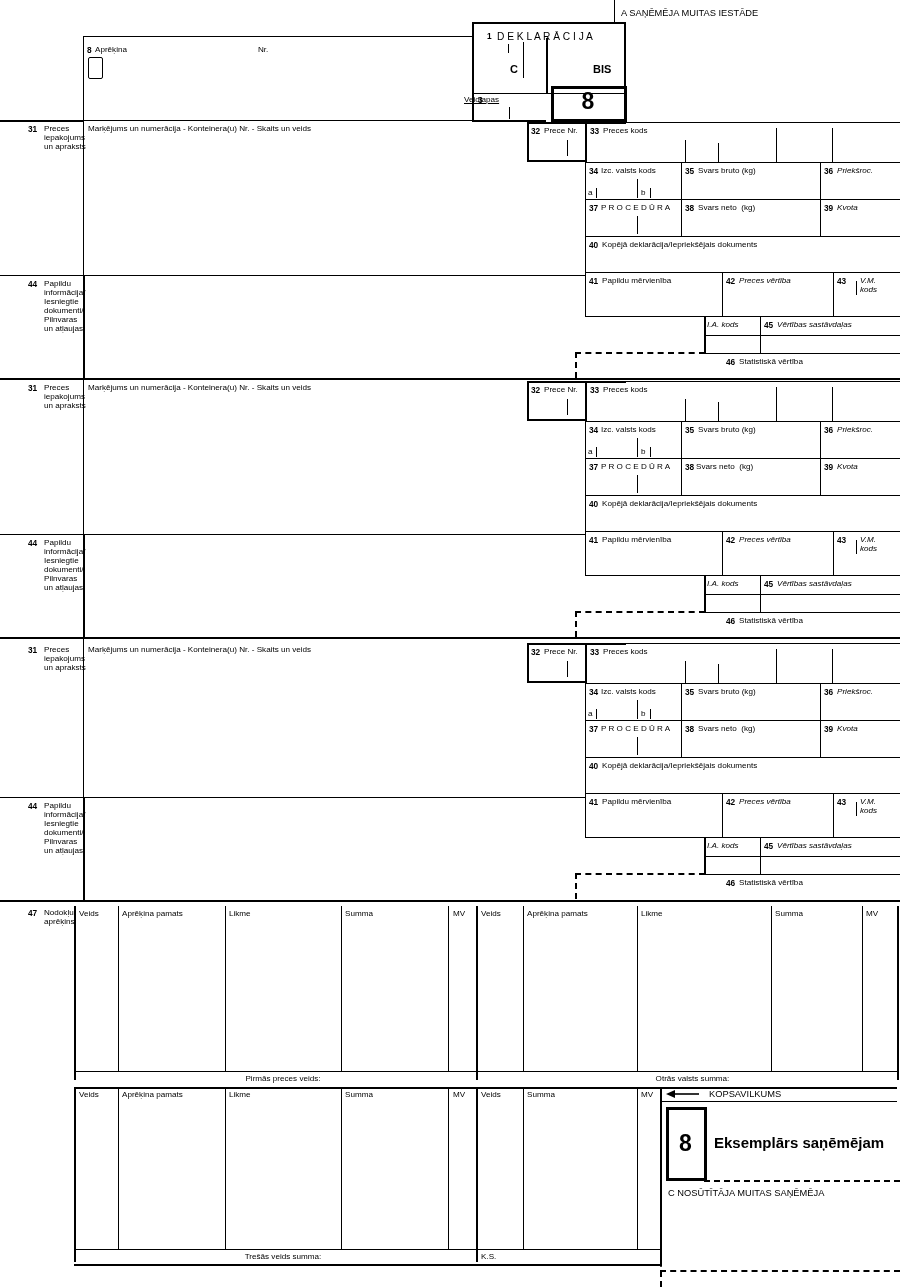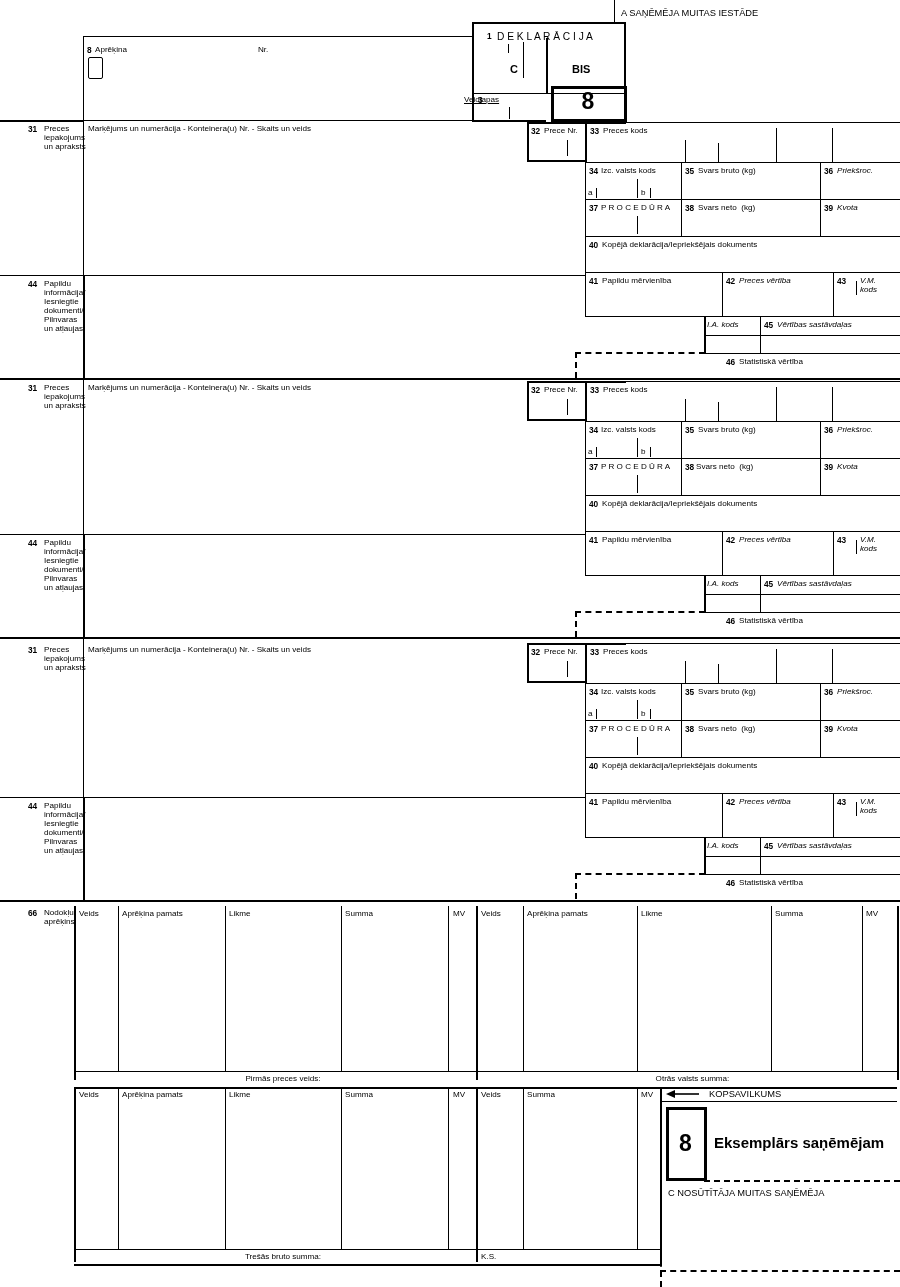--- a/index.html
+++ b/index.html
@@ -51,21 +51,21 @@
   <div class="ln vl2" style="left:472px;top:22px;height:72px;"></div>
   <div class="ln vl2" style="left:624px;top:22px;height:72px;"></div>
   <div class="ln hl" style="left:472px;top:93px;width:154px;"></div>
   <div class="num" style="left:487px;top:31px;">1</div>
   <div class="tx f10" style="left:497px;top:31px;">D E K L A R Ā C I J A</div>
 
   <div class="ln vl" style="left:508px;top:44px;height:9px;"></div>
   <div class="ln vl" style="left:523px;top:42px;height:36px;"></div>
   <div class="ln vl2" style="left:546px;top:38px;height:56px;"></div>
   <div class="tx f11 b" style="left:510px;top:63px;">C</div>
-  <div class="tx f11 b" style="left:572px;top:63px;text-align:right;">BIS</div>
+  <div class="tx f11 b" style="left:593px;top:63px;text-align:right;">BIS</div>
 
   <div class="ln vl2" style="left:472px;top:93px;height:28px;"></div>
   <div class="ln hl2" style="left:472px;top:120px;width:74px;"></div>
   <div class="num" style="left:478px;top:95px;">3</div>
   <div class="tx f8" style="left:464px;top:95px;text-decoration:underline;">Veidlapas</div>
   <div class="ln vl" style="left:509px;top:107px;height:12px;"></div>
 
   <div class="ln hl3" style="left:551px;top:86px;width:73px;"></div>
   <div class="ln hl3" style="left:551px;top:119px;width:76px;"></div>
   <div class="ln vl3" style="left:551px;top:86px;height:36px;"></div>
@@ -351,21 +351,21 @@
   <div class="num" style="left:764px;top:841px;">45</div>
   <div class="tx f8 it" style="left:777px;top:841px;">Vērtības sastāvdaļas</div>
   <div class="ln hl" style="left:704px;top:856px;width:196px;"></div>
   <div class="ln hl" style="left:704px;top:874px;width:196px;"></div>
   <div class="num" style="left:726px;top:878px;">46</div>
   <div class="tx f8" style="left:739px;top:878px;">Statistiskā vērtība</div>
   <div class="dashH" style="left:575px;top:873px;width:130px;"></div>
   <div class="dashV" style="left:575px;top:873px;height:26px;"></div>
   <div class="ln hl2" style="left:0px;top:900px;width:900px;"></div>
 
-  <div class="num" style="left:28px;top:908px;">66</div>
+  <div class="num" style="left:28px;top:908px;">47</div>
   <div class="tx f8" style="left:44px;top:908px;">Nodokļu
 aprēķins</div>
 
   <div class="ln vl2" style="left:74px;top:906px;height:174px;"></div>
   <div class="ln vl" style="left:118px;top:906px;height:165px;"></div>
   <div class="ln vl" style="left:225px;top:906px;height:165px;"></div>
   <div class="ln vl" style="left:341px;top:906px;height:165px;"></div>
   <div class="ln vl" style="left:448px;top:906px;height:165px;"></div>
   <div class="ln vl2" style="left:476px;top:906px;height:174px;"></div>
   <div class="ln vl" style="left:523px;top:906px;height:165px;"></div>
@@ -421,18 +421,18 @@
   <div class="ln vl3" style="left:666px;top:1107px;height:74px;"></div>
   <div class="ln vl3" style="left:704px;top:1107px;height:74px;"></div>
   <div class="tx f22 cen" style="left:666px;top:1131px;width:39px;">8</div>
   <div class="tx f15 b" style="left:714px;top:1135px;">Eksemplārs saņēmējam</div>
 
   <div class="dashH" style="left:704px;top:1180px;width:196px;"></div>
   <div class="dashV" style="left:660px;top:1180px;height:107px;"></div>
   <div class="tx f9" style="left:668px;top:1188px;">C NOSŪTĪTĀJA MUITAS SAŅĒMĒJA</div>
 
   <div class="ln hl" style="left:74px;top:1249px;width:586px;"></div>
-  <div class="tx f8 cen" style="left:118px;top:1252px;width:330px;">Trešās bruto summa:</div>
+  <div class="tx f8 cen" style="left:118px;top:1252px;width:330px;">Trešās veids summa:</div>
   <div class="tx f8" style="left:481px;top:1252px;">K.S.</div>
   <div class="ln hl2" style="left:74px;top:1264px;width:586px;"></div>
   <div class="dashH" style="left:660px;top:1270px;width:240px;"></div>
 
 </div>
 
 </body></html>

